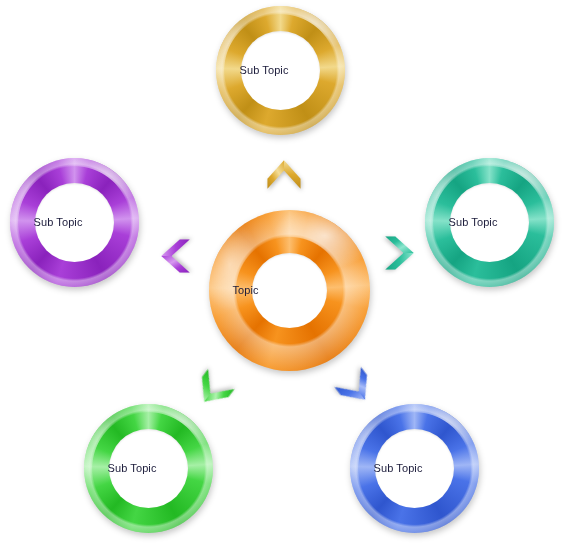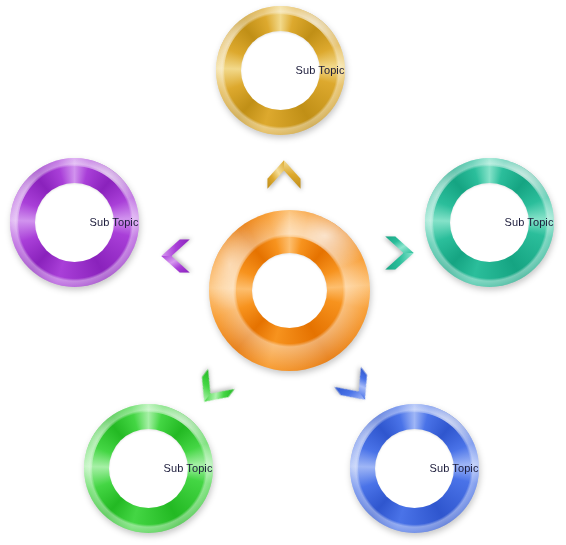--- a/index.html
+++ b/index.html
@@ -19,25 +19,26 @@
   .ring .hole{
     position:absolute;border-radius:50%;background:#ffffff;
   }
   .ring .gloss-tr{
     position:absolute;border-radius:50%;
     pointer-events:none;
   }
   .ring .label{
     position:absolute;left:0;right:0;top:50%;
     transform:translateY(-50%);
-    text-align:right;
+    text-align:left;
     color:#1b1b3a;
     font-size:11px;
     letter-spacing:.1px;
     white-space:nowrap;
+    padding-left:24px;
   }
 
   
   .chev{position:absolute;}
   .chev svg{display:block;overflow:visible;}
 </style>
 </head>
 <body>
 
 <div id="stage">
@@ -169,14 +170,15 @@
       <div class="gloss-tr" style="inset: 0px; background: radial-gradient(circle, rgba(0, 0, 0, 0) 61.2403%, rgba(255, 255, 255, 0.42) 64.2403%, rgba(255, 255, 255, 0.1) 78.6822%, rgba(0, 0, 0, 0.1) 87.6822%, rgba(0, 0, 0, 0.22) 99%, rgba(0, 0, 0, 0.22) 100%);"></div>
       <div class="gloss-tr" style="inset: 0px; background: radial-gradient(46% 30% at 72% 16%, rgba(255, 255, 255, 0.7), rgba(255, 255, 255, 0) 70%), radial-gradient(26% 40% at 13% 34%, rgba(255, 255, 255, 0.52), rgba(255, 255, 255, 0) 72%); border-radius: 50%; mask-image: radial-gradient(circle, transparent 61.2403%, rgb(0, 0, 0) 62.2403%);"></div>
       <div class="hole" style="left: 25px; top: 25px; width: 79px; height: 79px; box-shadow: rgba(0, 0, 0, 0.1) 0px 1px 2px inset;"></div>
       <div class="label">Sub Topic</div>
     </div>
     <div class="ring" style="left: 208.5px; top: 209.5px; width: 161px; height: 161px; filter: drop-shadow(rgba(0, 0, 0, 0.22) 1px 3px 3px);">
       <div class="disc" style="background: conic-gradient(rgb(253, 190, 110) 0deg, rgb(247, 147, 30) 14deg, rgb(229, 114, 0) 40deg, rgb(247, 147, 30) 66deg, rgb(253, 190, 110) 86deg, rgb(247, 147, 30) 104deg, rgb(229, 114, 0) 150deg, rgb(247, 147, 30) 196deg, rgb(229, 114, 0) 222deg, rgb(247, 147, 30) 250deg, rgb(253, 190, 110) 272deg, rgb(247, 147, 30) 292deg, rgb(229, 114, 0) 320deg, rgb(247, 147, 30) 344deg, rgb(253, 190, 110) 360deg);"></div>
       <div class="gloss-tr" style="inset: 0px; background: radial-gradient(circle, rgba(0, 0, 0, 0) 46.5839%, rgba(255, 255, 255, 0.42) 49.5839%, rgba(255, 255, 255, 0.1) 70.6211%, rgba(0, 0, 0, 0.1) 79.6211%, rgba(0, 0, 0, 0.22) 99%, rgba(0, 0, 0, 0.22) 100%);"></div>
       <div class="gloss-tr" style="inset: 0px; background: radial-gradient(46% 30% at 72% 16%, rgba(255, 255, 255, 0.7), rgba(255, 255, 255, 0) 70%), radial-gradient(26% 40% at 13% 34%, rgba(255, 255, 255, 0.52), rgba(255, 255, 255, 0) 72%); border-radius: 50%; mask-image: radial-gradient(circle, transparent 46.5839%, rgb(0, 0, 0) 47.5839%);"></div>
       <div class="hole" style="left: 43px; top: 43px; width: 75px; height: 75px; box-shadow: rgba(0, 0, 0, 0.1) 0px 1px 2px inset;"></div>
+      <div class="label" style="font-size: 11px;">Topic</div>
     </div>
   </div>
 
 </body></html>

